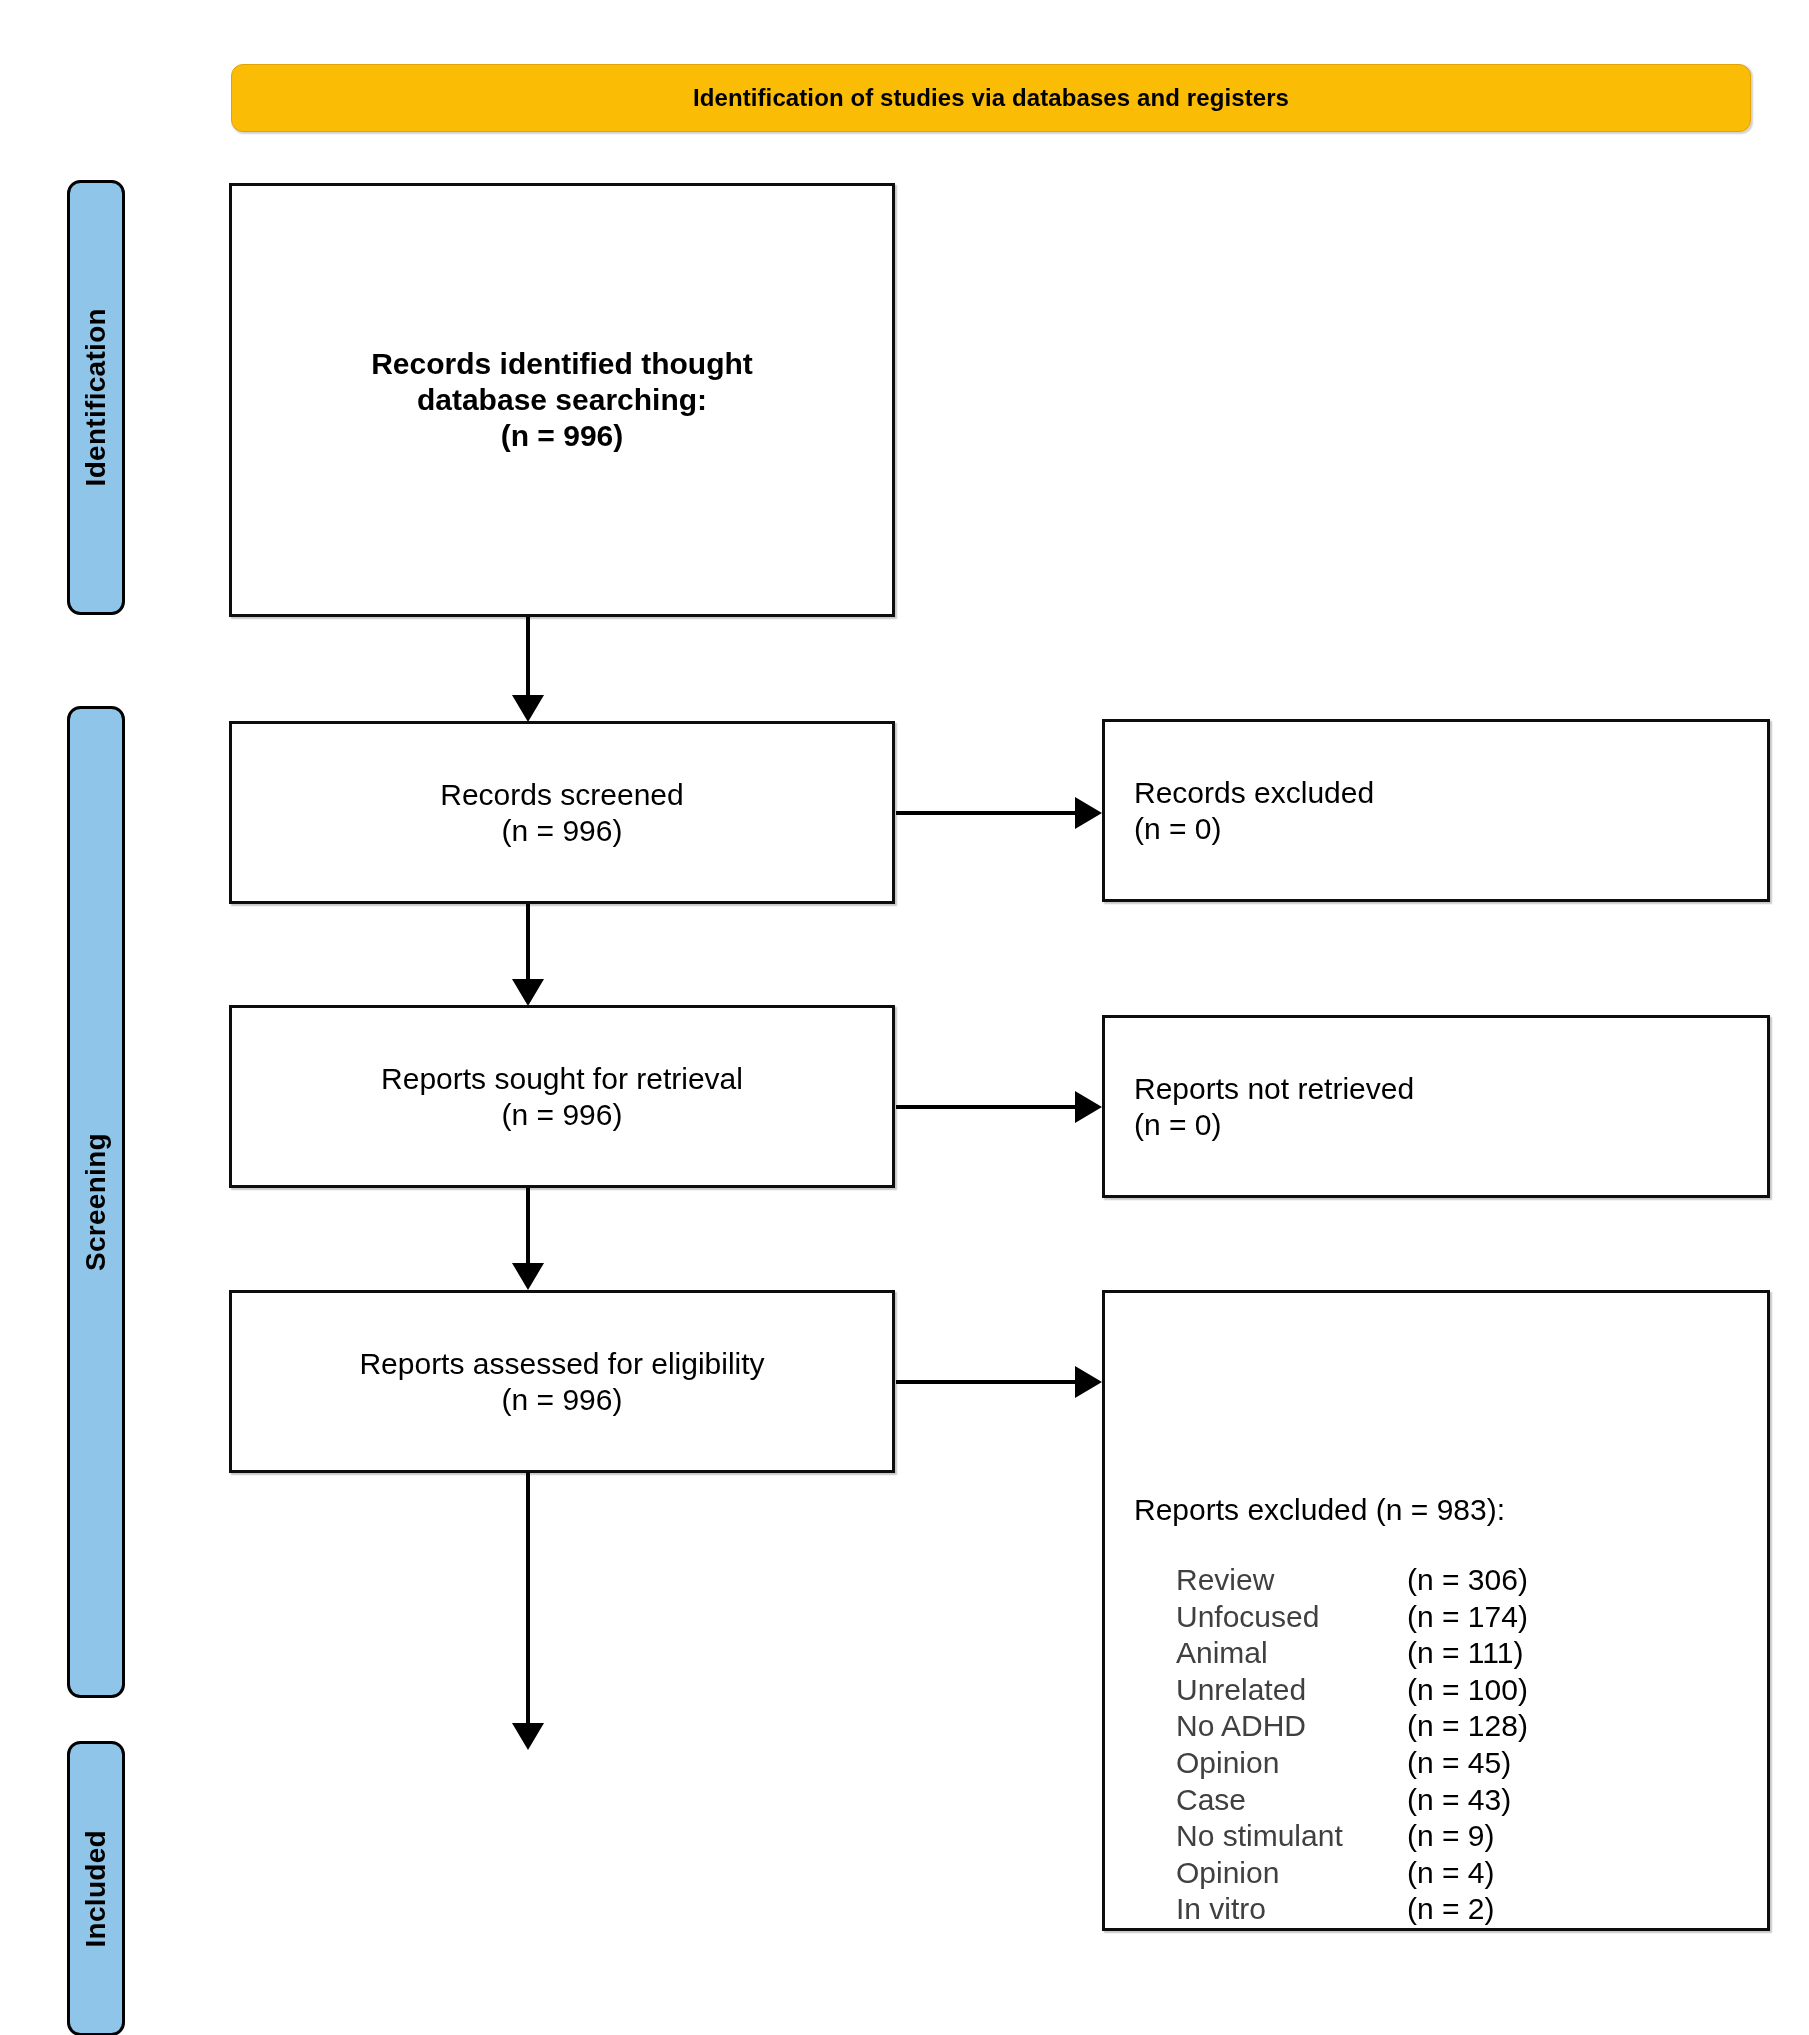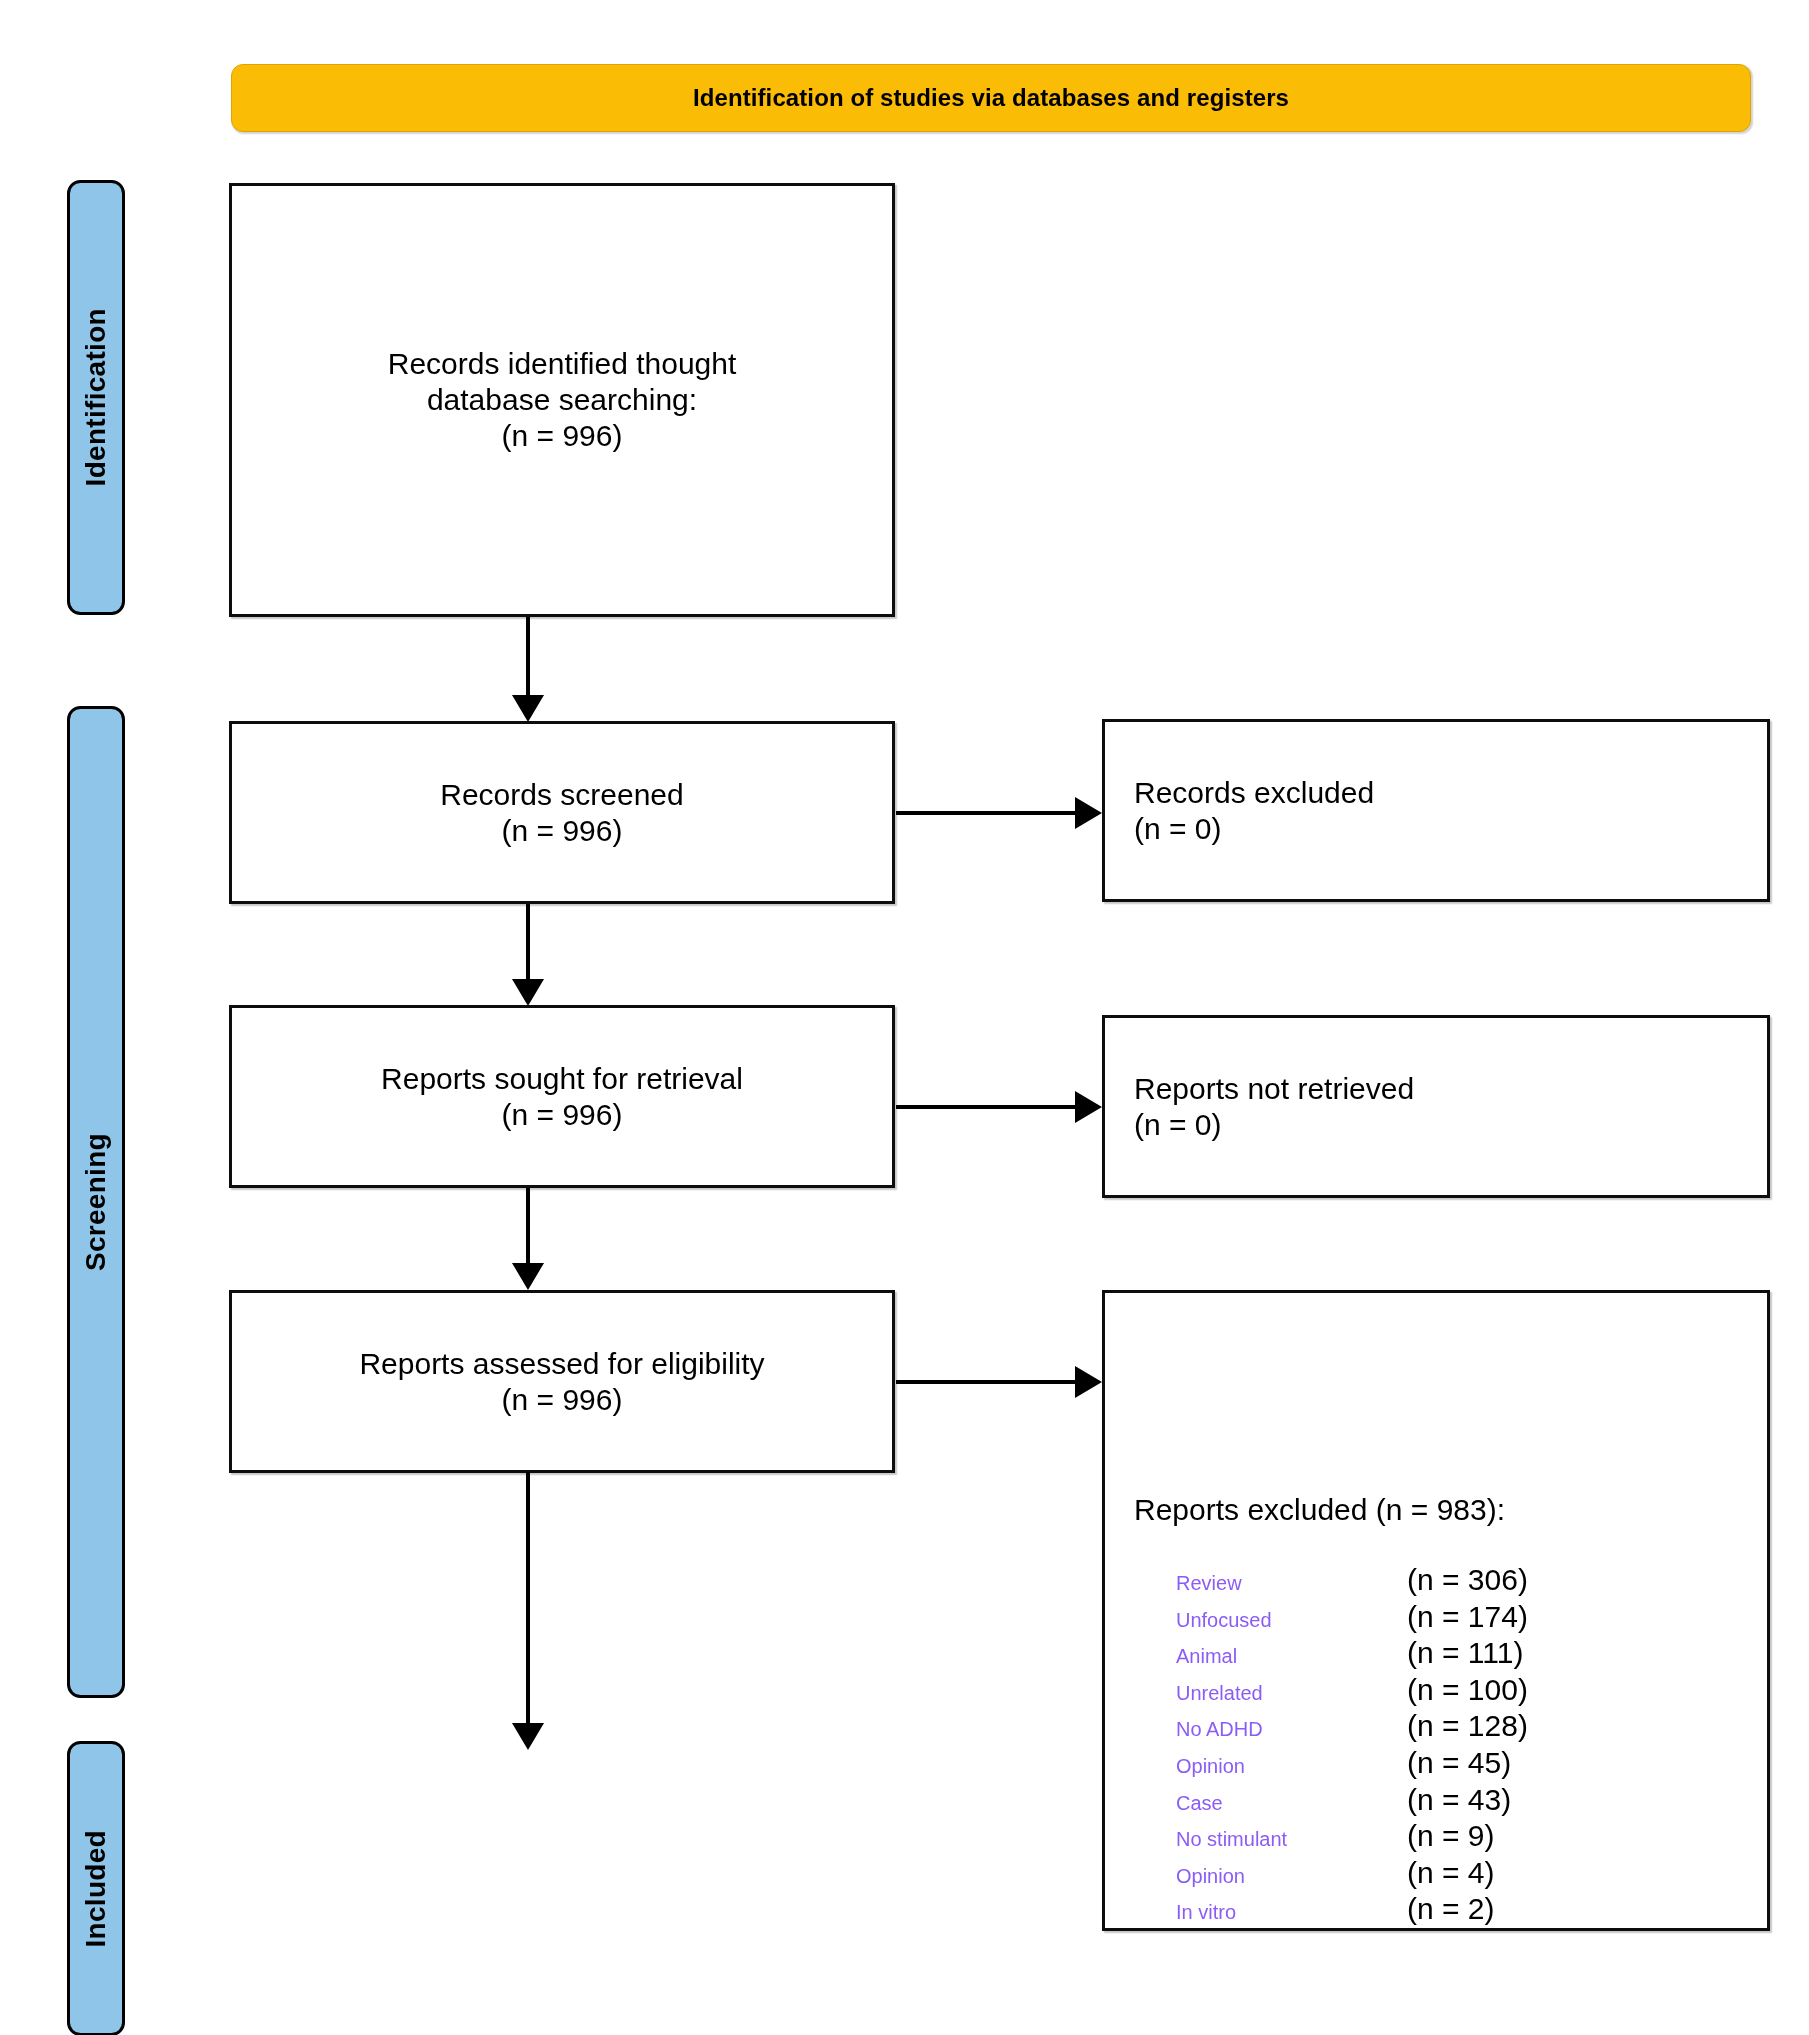--- a/index.html
+++ b/index.html
@@ -87,21 +87,21 @@
 
   .node-line {
     font-size: 30px;
     color: #000000;
     line-height: 1.20;
     white-space: nowrap;
   }
   .node.left .node-line { padding-left: 29px; }
 
   
-  #node-identified      { left: 229px;  top: 183px;  width: 666px; height: 434px; }
+  #node-identified      { left: 229px;  top: 183px;  width: 666px; height: 434px; font-weight: bold; }
   #node-screened        { left: 229px;  top: 721px; width: 666px; height: 183px; }
   #node-rec-excluded    { left: 1102px; top: 719px; width: 668px; height: 183px; }
   #node-sought          { left: 229px;  top: 1005px; width: 666px; height: 183px; }
   #node-not-retrieved   { left: 1102px; top: 1015px; width: 668px; height: 183px; justify-content: center; }
   #node-eligibility     { left: 229px;  top: 1290px; width: 666px; height: 183px; }
   #node-rep-excluded    { left: 1102px; top: 1290px; width: 668px; height: 641px; }
   #node-included        { left: 229px;  top: 1750px; width: 666px; height: 280px; }
 
   
   #node-rep-excluded { justify-content: flex-end; padding-top: 32px; }
@@ -114,22 +114,22 @@
   .excl-list {
     margin-top: 35px;
     padding-left: 71px;
   }
   .excl-row {
     display: flex;
     align-items: baseline;
     line-height: 1.22;
   }
   .excl-reason {
-    font-size: 20px;
-    color: #8b5cf6;
+    font-size: 30px;
+    color: #404040;
     width: 231px;
     white-space: nowrap;
   }
   .excl-count {
     font-size: 30px;
     color: #000000;
     white-space: nowrap;
   }
 
   

